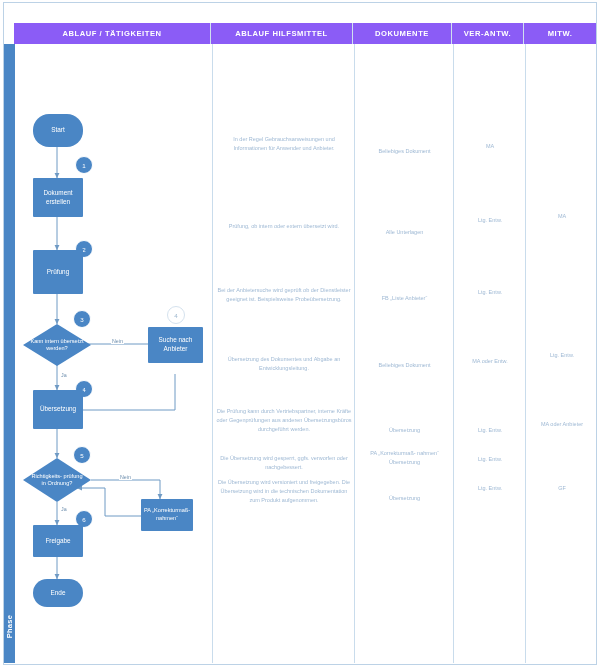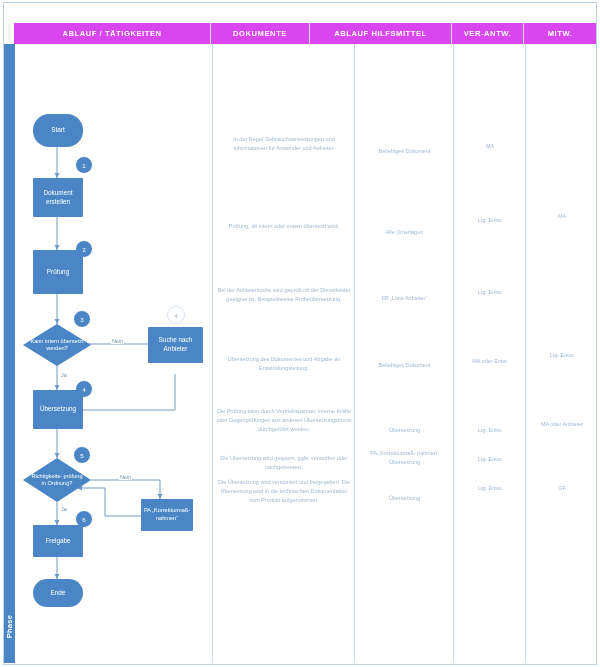--- a/index.html
+++ b/index.html
@@ -20,21 +20,21 @@
   .title-bar{
     position:absolute;left:4px;top:3px;width:592px;height:20px;
     background:#4a86c5;color:#fff;
     font-size:11px;font-weight:bold;
     display:flex;align-items:center;padding-left:8px;box-sizing:border-box;
     letter-spacing:.1px;
   }
   
   .head-row{
     position:absolute;left:14px;top:23px;width:582px;height:21px;
-    background:#d946ef;display:flex;box-sizing:border-box;
+    background:#8b5cf6;display:flex;box-sizing:border-box;
   }
   .head-cell{
     color:#ffffff;font-size:7.6px;font-weight:bold;letter-spacing:.55px;
     display:flex;align-items:center;justify-content:center;
     box-sizing:border-box;height:100%;
     border-right:1px solid #cfe0ef;
   }
   .head-cell:last-child{border-right:none;}
   .c1{width:197px;} .c2{width:142px;} .c3{width:99px;} .c4{width:72px;} .c5{width:72px;}
 
@@ -107,22 +107,22 @@
 </head>
 <body>
 
 <div id="root">
 
   <div class="frame"></div>
 
 
   <div class="head-row">
     <div class="head-cell c1">ABLAUF / TÄTIGKEITEN</div>
+    <div class="head-cell c2">ABLAUF HILFSMITTEL</div>
     <div class="head-cell c3">DOKUMENTE</div>
-    <div class="head-cell c2">ABLAUF HILFSMITTEL</div>
     <div class="head-cell c4">VER-ANTW.</div>
     <div class="head-cell c5">MITW.</div>
   </div>
 
   <div class="phase-strip">
     <div class="phase-label">Phase</div>
   </div>
 
   <div class="body-area">
 

